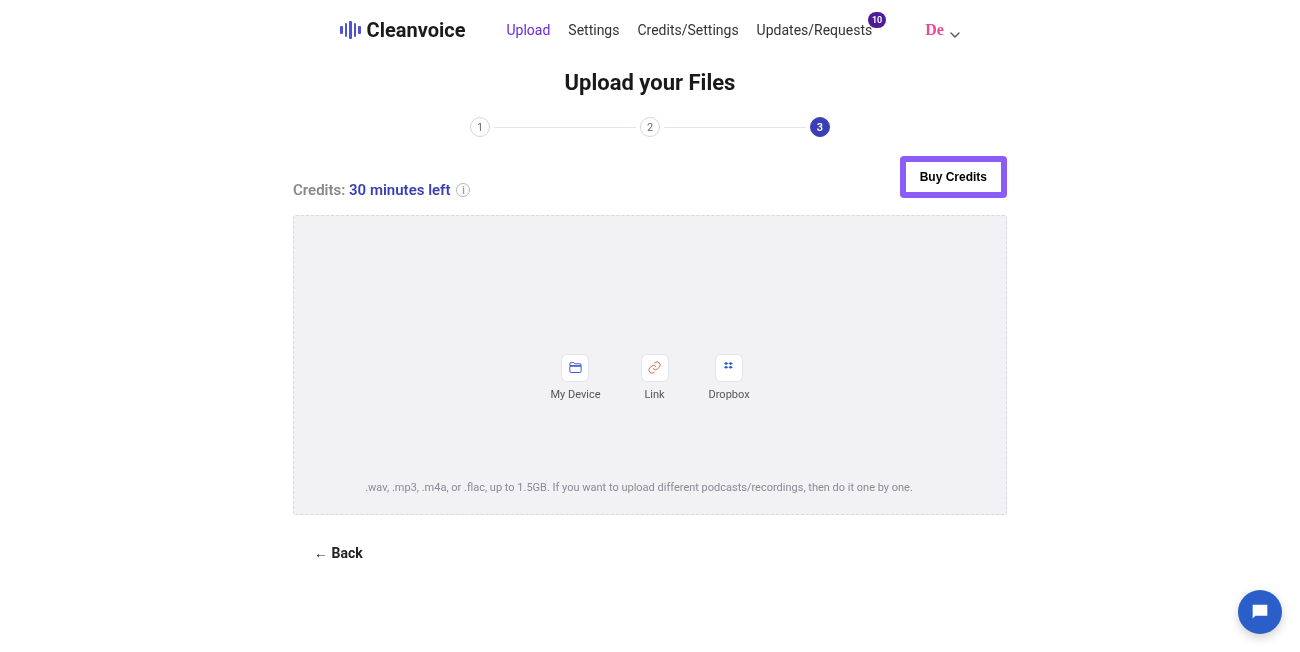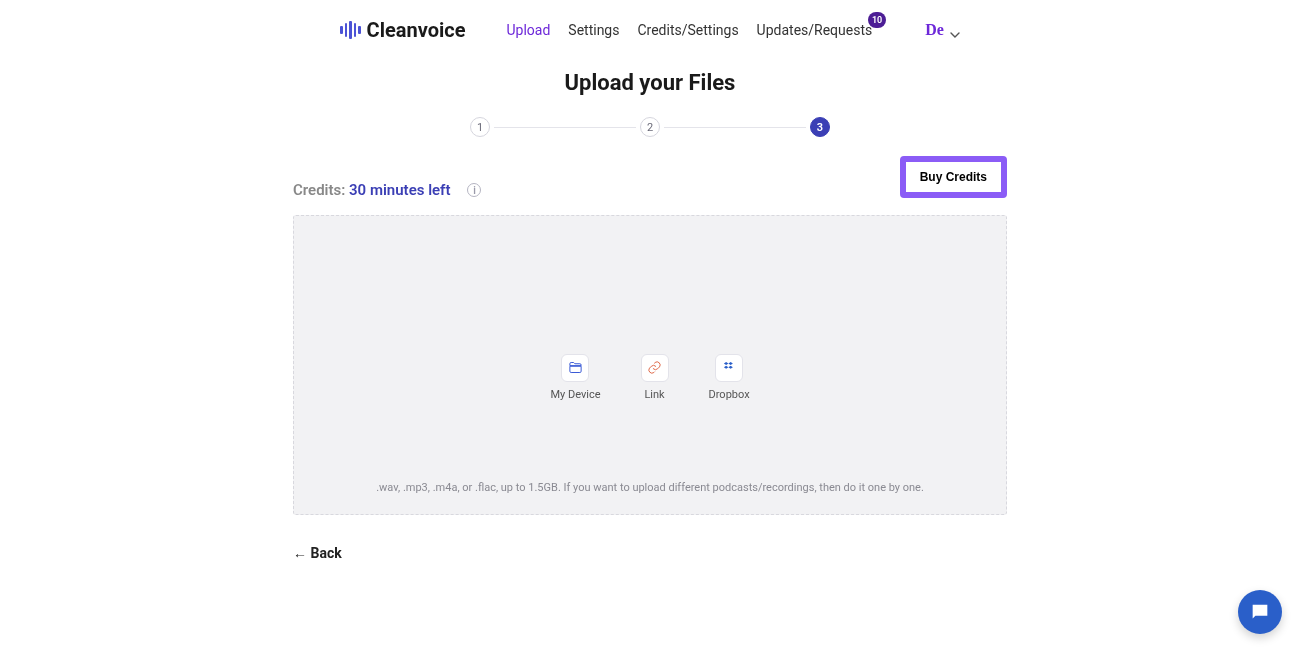--- a/index.html
+++ b/index.html
@@ -68,21 +68,21 @@
       display: flex;
       align-items: center;
       gap: 6px;
       margin-left: 24px;
       cursor: pointer;
     }
     .account-init {
       font-family: Georgia, serif;
       font-weight: 700;
       font-size: 16px;
-      color: #6d28d9;
+      color: #ec4899;
     }
     .chev-down {
       width: 10px; height: 10px;
       display:inline-block;
     }
     .chev-down svg { width:10px; height:10px; }
 
     .page-title {
       text-align: center;
       font-size: 22px;
@@ -120,21 +120,21 @@
       width: 714px;
       margin: 0 auto;
       display: flex;
       justify-content: space-between;
       align-items: center;
     }
     .credits-text {
       font-size: 15px;
       color: #888;
       font-weight: 600;
-      display:flex; align-items:center; gap:17px;margin-top:26px;
+      display:flex; align-items:center; gap:6px;margin-top:26px;
     }
     .credits-text .amt { color: #3b3fb5; }
     .info-icon {
       width:14px; height:14px;
       border:1px solid #b5b5c2;
       border-radius:50%;
       font-size:10px; color:#9a9aaa;
       display:inline-flex; align-items:center; justify-content:center;
       cursor:pointer;
     }
@@ -180,33 +180,33 @@
       background:#fff; border:1px solid #e3e3ea; border-radius:6px;
       display:flex; align-items:center; justify-content:center;
     }
     .import-icon svg { width:15px; height:15px; }
     .import-label { font-size: 11px; color:#555; }
     .hint {
       position:absolute;
       bottom: 18px;
       font-size: 11px;
       color: #8a8a92;
-      text-align: center;
+      text-align: left;
       width: 80%;
       line-height:1.5;
     }
 
     .back-link {
       width: 714px;
       margin: 30px auto 0;
       font-size: 14px;
       font-weight: 700;
       color:#222;
     }
-    .back-link span { cursor:pointer; }
+    .back-link span { cursor:pointer;margin-left:21px; }
 
     .chat-bubble {
       position: absolute;
       right: 18px;
       bottom: 18px;
       width: 44px; height:44px;
       border-radius:50%;
       background:#2a5fc9;
       display:flex; align-items:center; justify-content:center;
       box-shadow:0 4px 10px rgba(0,0,0,0.18);

